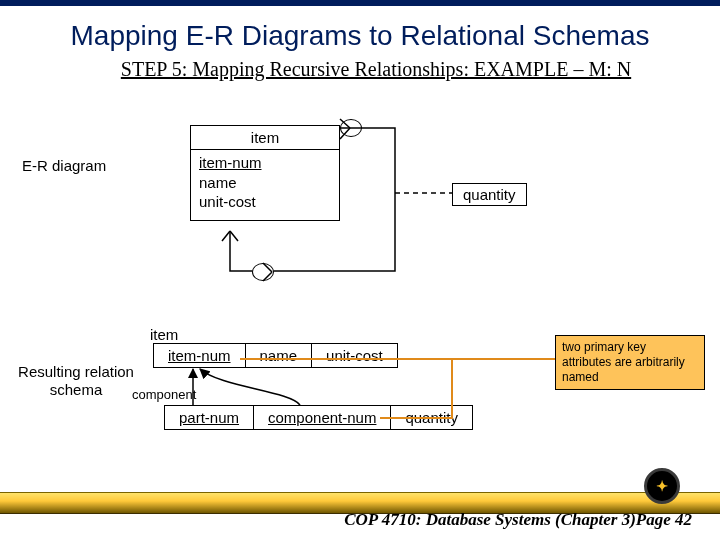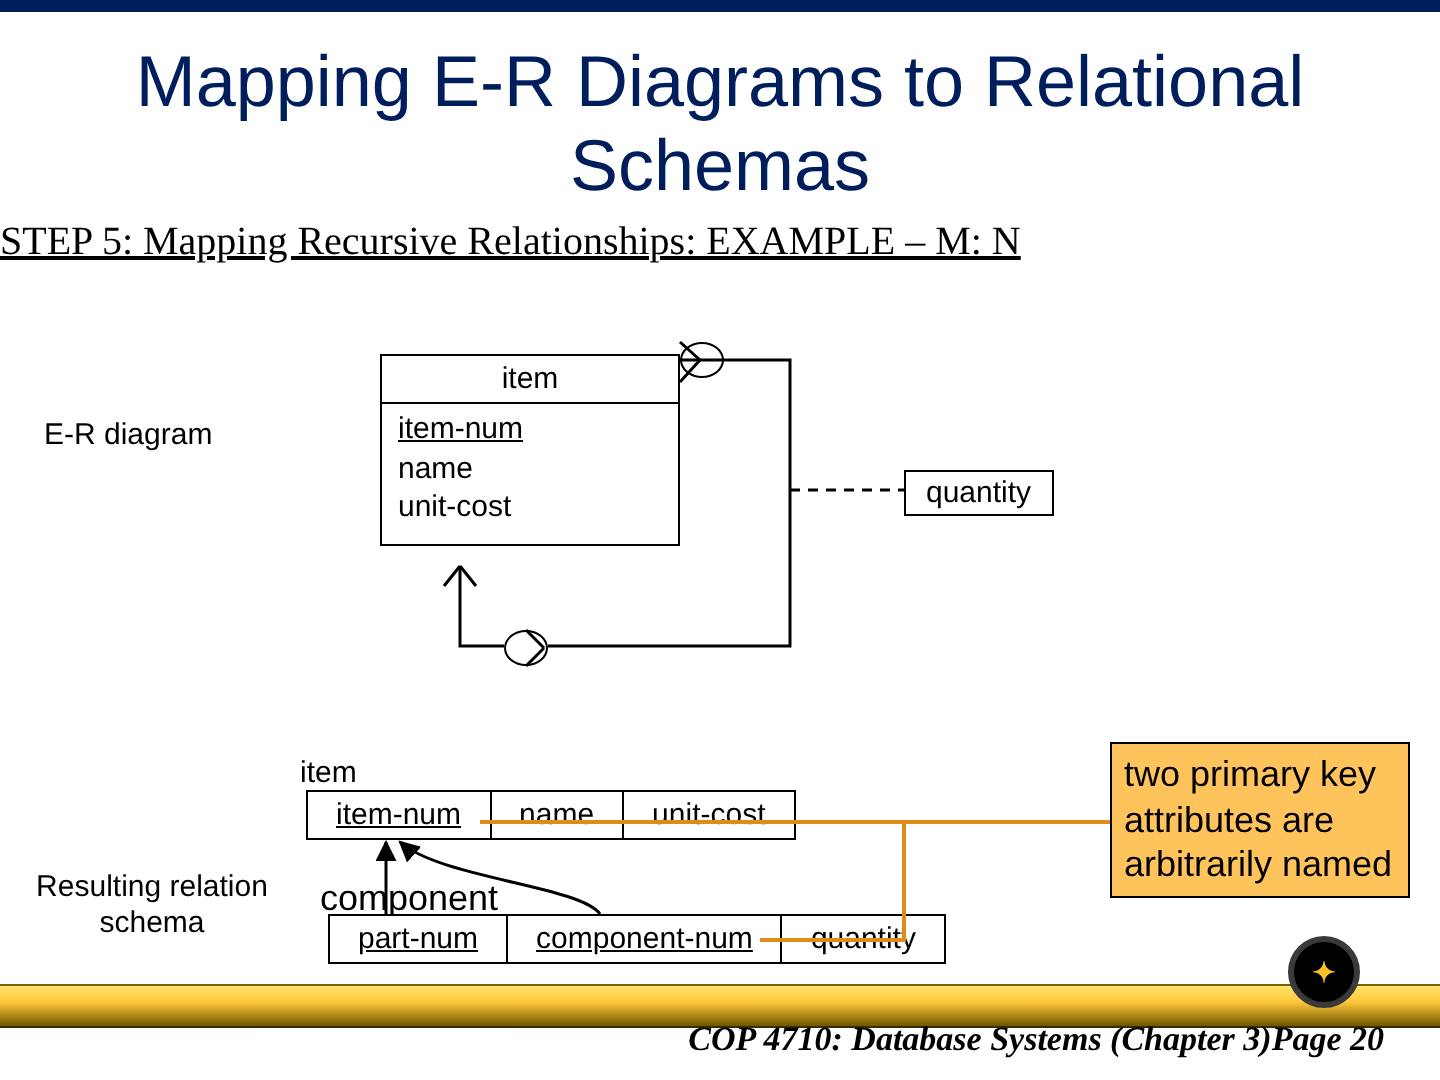--- a/index.html
+++ b/index.html
@@ -7,31 +7,33 @@
     margin: 0;
     width: 720px;
     height: 540px;
     background: #fff;
     font-family: Arial, "Helvetica Neue", Helvetica, sans-serif;
     position: relative;
     overflow: hidden;
   }
   .title-bar-top { height: 6px; background: #001d5c; }
   .title {
-    font-size: 36px;
+    font-size: 28px;
     text-align: center;
     color: #001d5c;
     padding: 14px 0 6px;
   }
   .subtitle {
     font-family: "Times New Roman", Times, serif;
     font-size: 20px;
+    text-align: center;
     text-decoration: underline;
     font-weight: 400;
     margin: 0 0 10px;
+    padding-left: 32px;
   }
   .canvas {
     position: relative;
     width: 100%;
     height: 370px;
   }
   
   .entity-box {
     position: absolute;
     left: 190px; top: 34px;
@@ -89,40 +91,39 @@
   .tbl td {
     border: 1.5px solid #000;
     padding: 3px 14px;
     text-align: center;
     background: #fff;
   }
   .tbl td.pk { text-decoration: underline; }
   .tbl-item { left: 153px; top: 252px; }
   .schema-label-comp {
     position: absolute;
-    left: 160px; top: 296px;
-    font-size: 18px;
+    left: 132px; top: 296px;
+    font-size: 13px;
   }
   .tbl-comp { left: 164px; top: 314px; }
   .result-label {
     position: absolute;
     left: 16px; top: 272px;
     width: 120px;
     text-align: center;
     font-size: 15px;
     line-height: 1.2;
-    margin-top: 20px;
   }
   .note-box {
     position: absolute;
-    left: 555px; top: 228px;
+    left: 555px; top: 244px;
     width: 150px;
     background: #fec35a;
     border: 1.5px solid #000;
-    font-size: 18px;
+    font-size: 12px;
     padding: 4px 6px;
     line-height: 1.25;
   }
 
   
   svg.overlay {
     position: absolute;
     left: 0; top: 0;
     width: 100%; height: 100%;
     pointer-events: none;
@@ -241,15 +242,15 @@
     <path d="M 555 268 L 452 268 L 452 327 L 380 327" fill="none" stroke="#e08a1a" stroke-width="2"></path>
     <path d="M 452 268 L 240 268" fill="none" stroke="#e08a1a" stroke-width="2"></path>
   </svg>
 </div>
 
 <div class="footer">
   <div class="grad"></div>
   <div class="logo">✦</div>
   <div class="line">
     <span>COP 4710: Database Systems  (Chapter 3)</span>
-    <span>Page 20</span>
+    <span>Page 42</span>
   </div>
 </div>
 
 </body></html>

